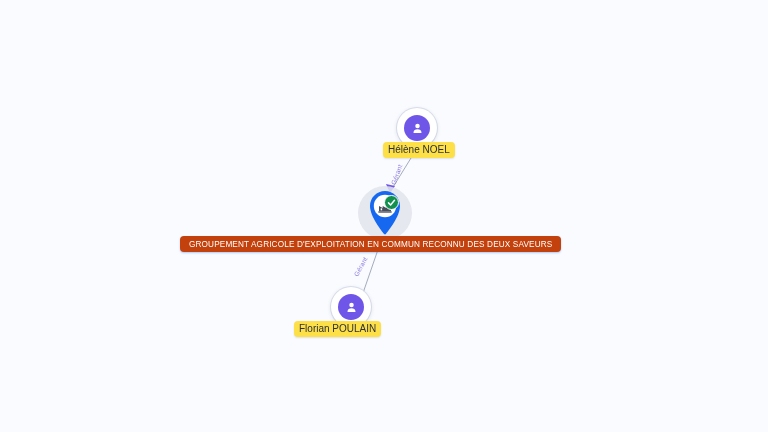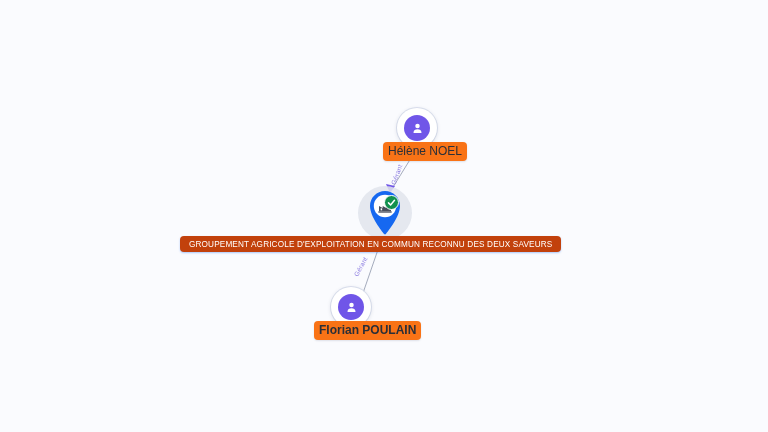--- a/index.html
+++ b/index.html
@@ -72,24 +72,24 @@
     border-radius: 50%;
     background: #7056e8;
     display: flex;
     align-items: center;
     justify-content: center;
   }
   .person-disc svg { display: block; }
 
   .node-caption {
     position: absolute;
-    background: #f97316;
+    background: #fde047;
     border-radius: 4px;
     padding: 2px 5px 3px 5px;
-    font-size: 12px;
+    font-size: 10px;
     color: #2b2f38;
     white-space: nowrap;
     box-shadow: 0 1px 2px rgba(40,50,90,0.13);
     cursor: pointer;
   }
 
   
   #company-node {
     position: absolute;
     left: 358px;
@@ -173,21 +173,21 @@
   <div class="node-caption" style="left:383px; top:142px;">Hélène NOEL</div>
 
   <div class="person-node" style="left:331px; top:287px;">
     <div class="person-disc">
       <svg width="15" height="15" viewBox="0 0 24 24" fill="#ffffff">
         <circle cx="12" cy="8" r="3.6"></circle>
         <path d="M12 13.2c-3.5 0-6.3 2.1-6.3 4.7v1.3h12.6v-1.3c0-2.6-2.8-4.7-6.3-4.7z"></path>
       </svg>
     </div>
   </div>
-  <div class="node-caption" style="left:314px; top:321px;font-weight:bold;">Florian POULAIN</div>
+  <div class="node-caption" style="left:294px; top:321px;">Florian POULAIN</div>
 
   <div id="company-node">
     <div class="pin">
       <svg width="36" height="46" viewBox="0 0 36 46" xmlns="http://www.w3.org/2000/svg">
         <path d="M18 1C9.7 1 3 7.7 3 16c0 10.5 12.1 25.5 14.2 28 .4.5 1.2.5 1.6 0C20.9 41.5 33 26.5 33 16 33 7.7 26.3 1 18 1z" fill="#1668f0"></path>
         <circle cx="18" cy="16" r="11.2" fill="#ffffff"></circle>
       </svg>
     </div>
 
     <svg style="position:absolute; left:19px; top:12px;" width="16" height="16" viewBox="0 0 24 24" fill="#4a4f5c">

